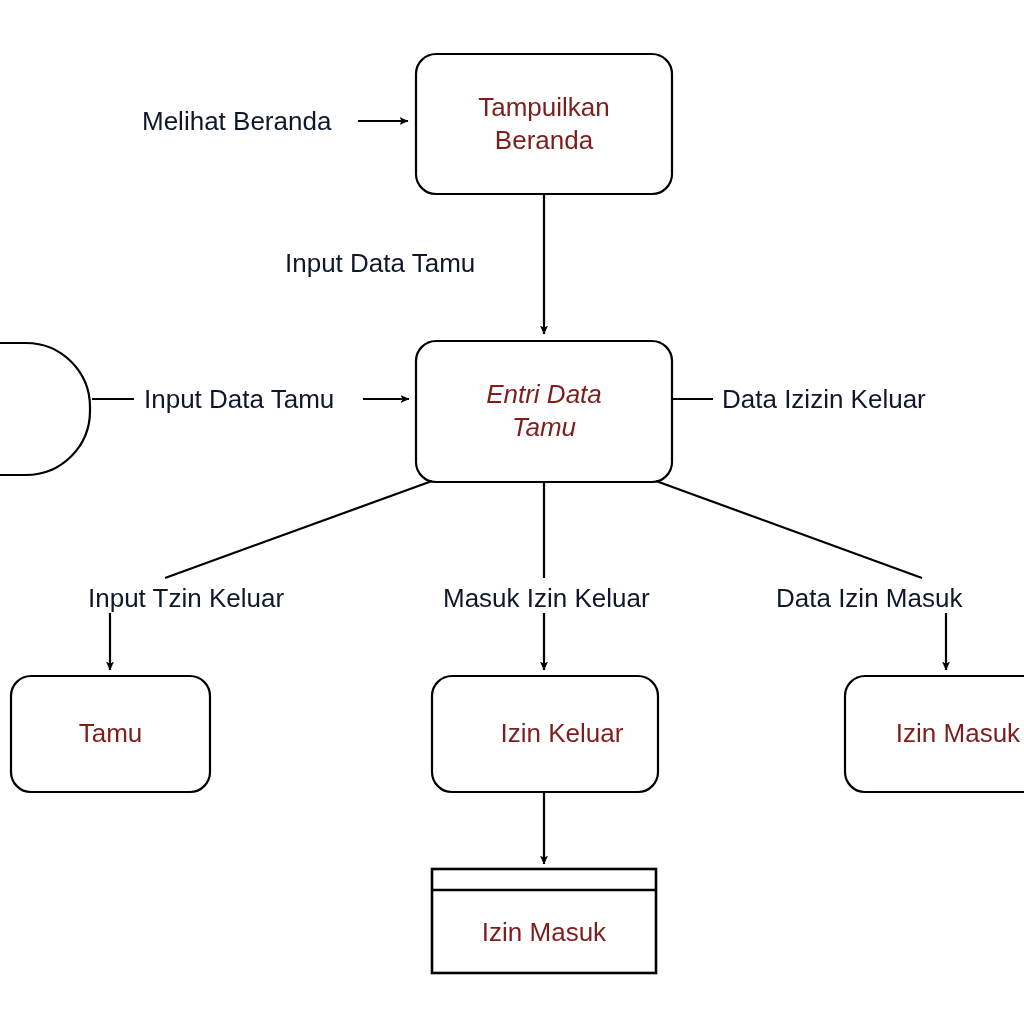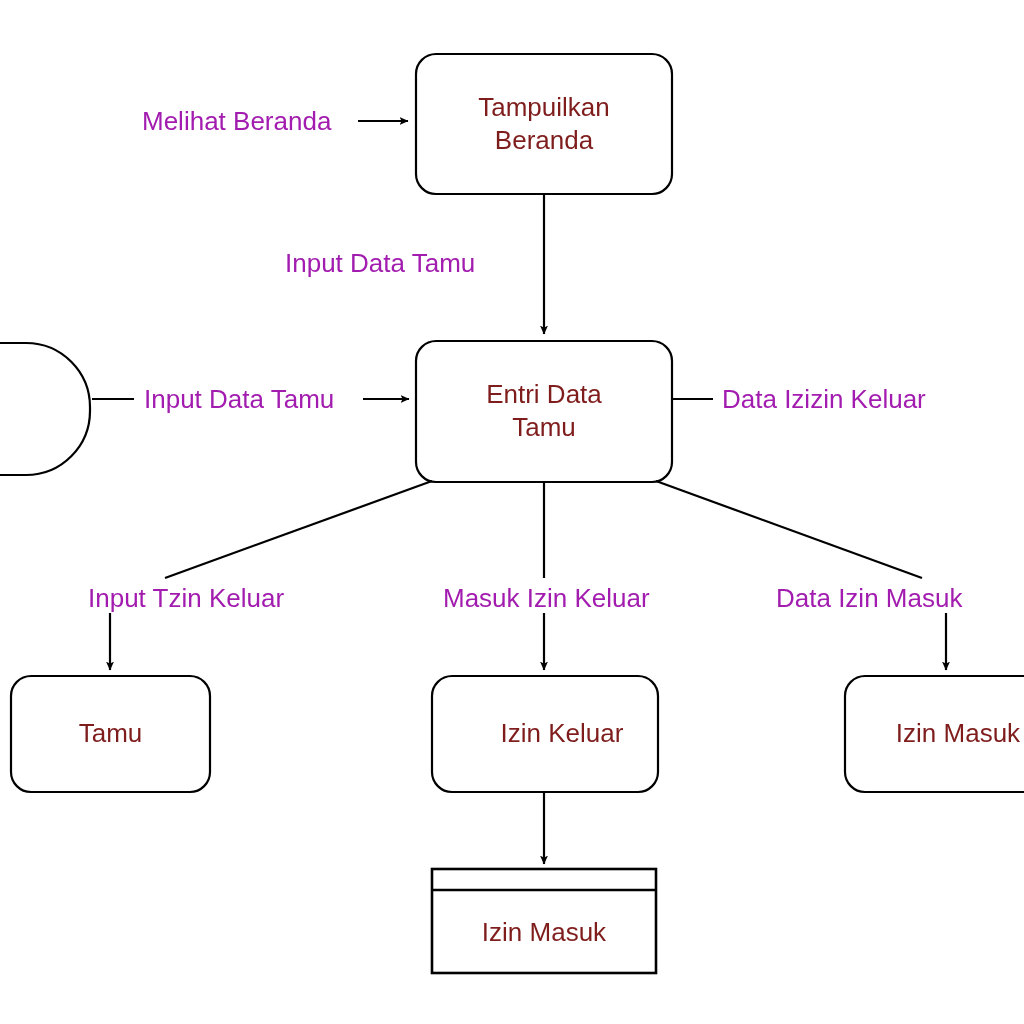--- a/index.html
+++ b/index.html
@@ -47,21 +47,21 @@
     line-height: 33px;
     color: #7f1d1d;
     white-space: pre-line;
     pointer-events: none;
   }
   .edge-label {
     position: absolute;
     font-family: "Liberation Sans", sans-serif;
     font-size: 26px;
     line-height: 30px;
-    color: #a21caf;
+    color: #0f172a;
     white-space: nowrap;
     background: transparent;
   }
 </style>
 </head>
 <body>
 
 <div id="canvas">
 
   <svg id="diagram-svg" viewBox="0 0 1024 1024">
@@ -105,21 +105,21 @@
     <line class="flow-line" x1="946" y1="613" x2="946" y2="670" marker-end="url(#arrowhead)"></line>
 
     <line class="flow-line" x1="544" y1="793" x2="544" y2="864" marker-end="url(#arrowhead)"></line>
   </svg>
 
   <div class="node-label" style="left:416px; top:91px; width:256px;">Tampuilkan
 Beranda</div>
 
   <div class="node-label" style="left:-130px; top:392px; width:200px;">guna</div>
 
-  <div class="node-label" style="left:416px; top:378px; width:256px;">Entri Data
+  <div class="node-label" style="left:416px; top:378px; width:256px;font-style:italic;">Entri Data
 Tamu</div>
 
   <div class="node-label" style="left:11px; top:717px; width:199px;">Tamu</div>
 
   <div class="node-label" style="left:432px; top:717px; width:260px;">Izin Keluar</div>
 
   <div class="node-label" style="left:845px; top:717px; width:226px;">Izin Masuk</div>
 
   <div class="node-label" style="left:432px; top:916px; width:224px;">Izin Masuk</div>
 

